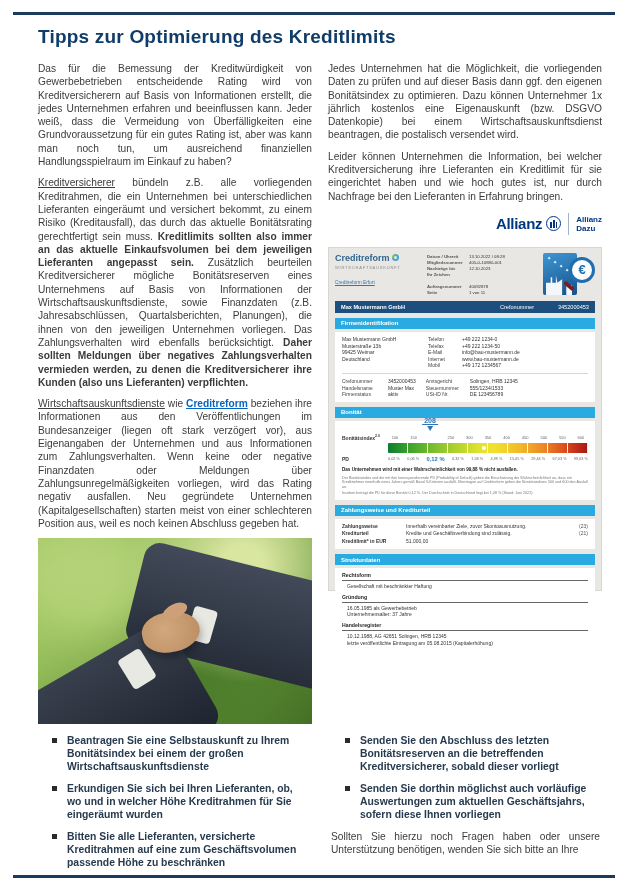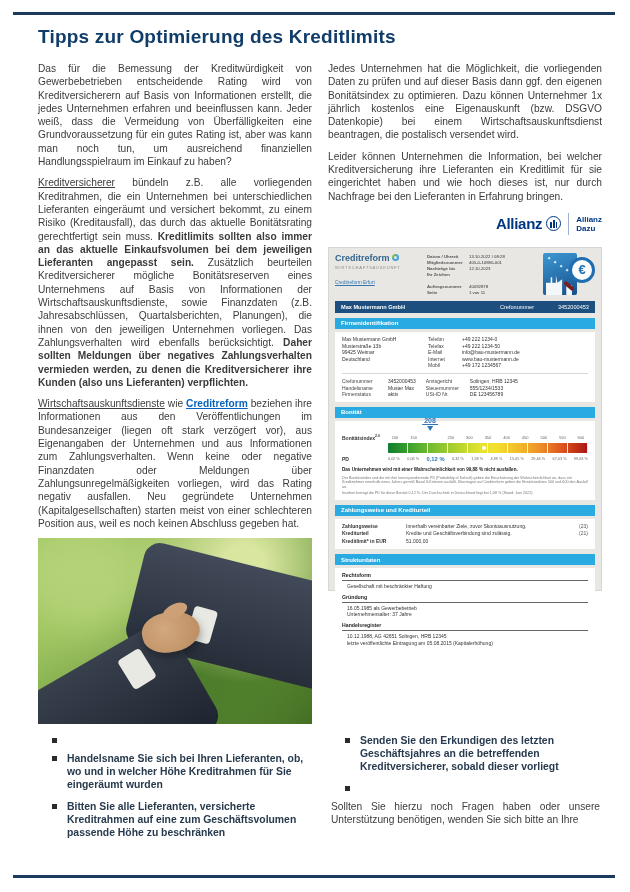--- a/index.html
+++ b/index.html
@@ -149,21 +149,21 @@
           <div class="arm arm-left"></div>
           <div class="cuff cuff-left"></div>
           <div class="cuff cuff-right"></div>
           <div class="hands"></div>
           <div class="thumb"></div>
         </div>
       </div>
 
       <div class="col">
         <p><span>Jedes Unternehmen hat die Möglichkeit, die vorliegenden Daten zu prüfen und auf dieser Basis dann ggf. den eigenen Bonitätsindex zu optimieren. Dazu können Unternehmer 1x jährlich kostenlos eine Eigenauskunft (bzw. DSGVO Datenkopie) bei einem Wirtschaftsauskunftsdienst beantragen, die postalisch versendet wird.</span></p>
-        <p><span>Leider können Unternehmen die Information, bei welcher Kreditversicherung ihre Lieferanten ein Kreditlimit für sie eingerichtet haben und wie hoch dieses ist, nur durch Nachfrage bei den Lieferanten in Erfahrung bringen.</span></p>
+        <p><span>Leider können Unternehmen die Information, bei welcher Kreditversicherung ihre Lieferanten ein Kreditlimit für sie eingerichtet haben und wie hoch gutes ist, nur durch Nachfrage bei den Lieferanten in Erfahrung bringen.</span></p>
 
         <div class="p6wrap">
           <div class="az-logo">
             <div class="az-main">
               <span class="az-word">Allianz</span>
               <span class="az-circle">
                   <i></i>
                   <i></i>
                   <i></i>
                 </span>
@@ -382,37 +382,39 @@
           </div>
         </div>
       </div>
     </div>
 
 
     <div class="bullets">
       <div class="bcol">
         <div class="bitem">
             <span class="sq"></span>
+            <span class="btxt">Beantragen Sie eine Selbstauskunft zu Ihrem Bonitätsindex bei einem der großen Wirtschaftsauskunftsdienste</span>
           </div>
         <div class="bitem">
             <span class="sq"></span>
-            <span class="btxt">Handelsname Sie sich bei Ihren Lieferanten, ob, wo und in welcher Höhe Kreditrahmen für Sie eingeräumt wurden</span>
+            <span class="btxt">Erkundigen Sie sich bei Ihren Lieferanten, ob, wo und in welcher Höhe Kreditrahmen für Sie eingeräumt wurden</span>
           </div>
         <div class="bitem">
             <span class="sq"></span>
             <span class="btxt">Bitten Sie alle Lieferanten, versicherte Kreditrahmen auf eine zum Geschäftsvolumen passende Höhe zu beschränken</span>
           </div>
       </div>
       <div class="bcol">
         <div class="bitem">
             <span class="sq"></span>
-            <span class="btxt">Senden Sie den Erkundigen des letzten Geschäftsjahres an die betreffenden Kreditversicherer, sobald dieser vorliegt</span>
+            <span class="btxt">Senden Sie den Abschluss des letzten Bonitätsreserven an die betreffenden Kreditversicherer, sobald dieser vorliegt</span>
           </div>
         <div class="bitem">
             <span class="sq"></span>
+            <span class="btxt">Senden Sie dorthin möglichst auch vorläufige Auswertungen zum aktuellen Geschäftsjahrs, sofern diese Ihnen vorliegen</span>
           </div>
         <p class="closing"><span>Sollten Sie hierzu noch Fragen haben oder unsere Unterstützung benötigen, wenden Sie sich bitte an Ihre </span></p>
       </div>
     </div>
 
   </div>
 
   <div class="rule rule-bottom"></div>
 </div>
 

